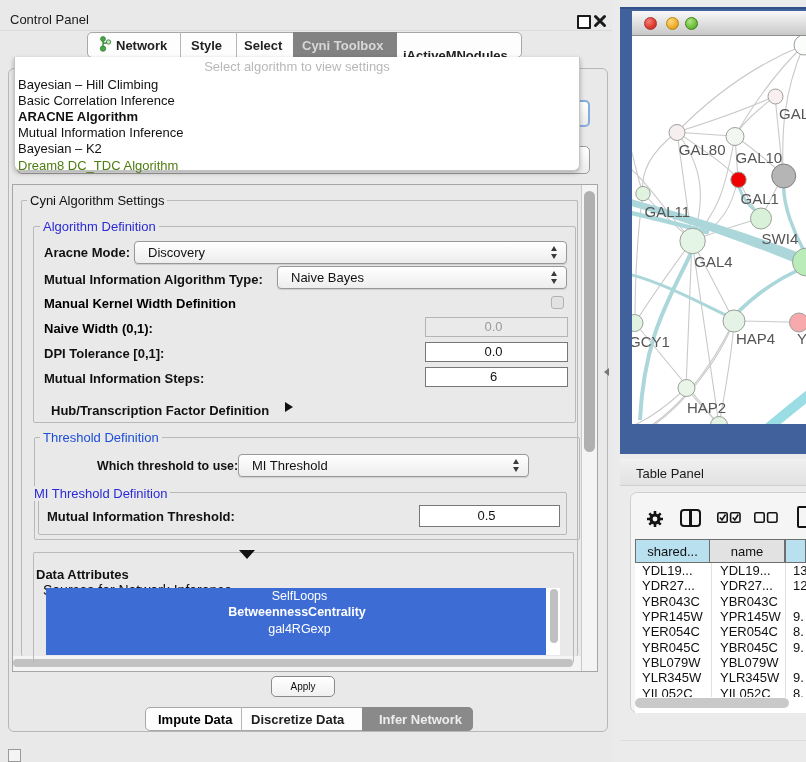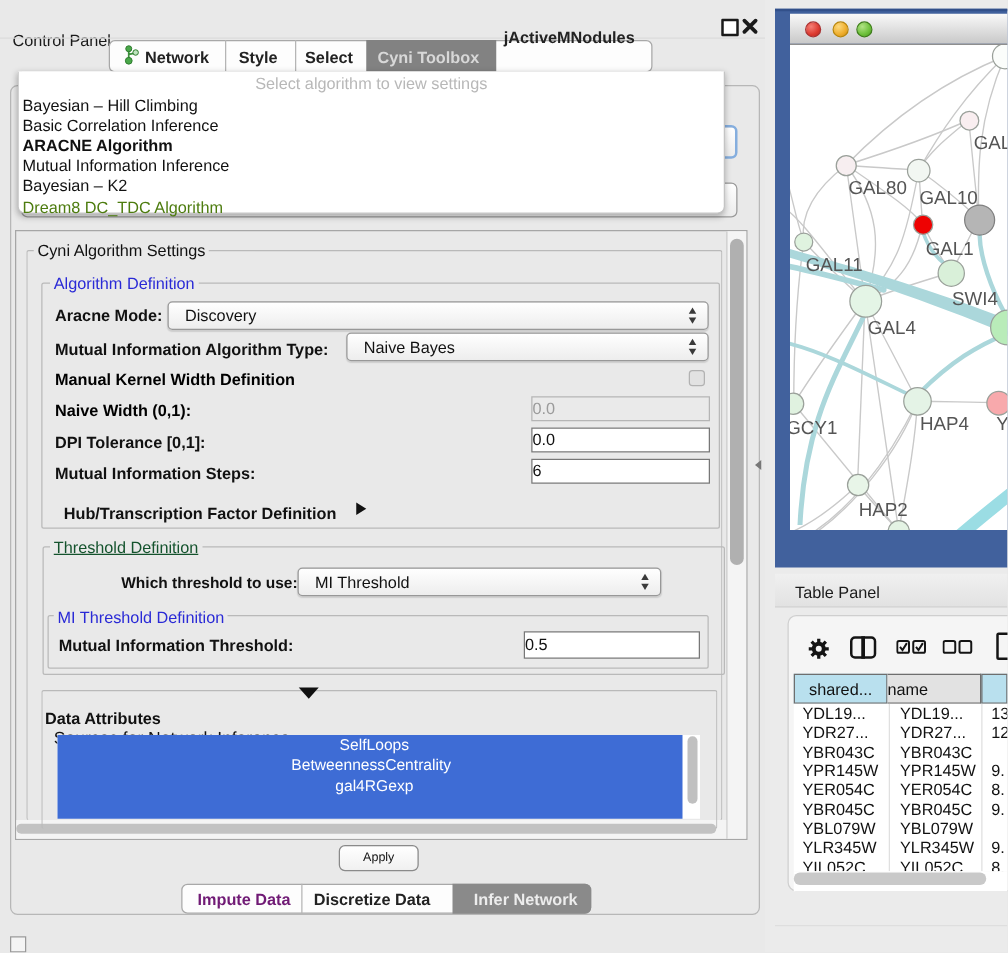--- a/index.html
+++ b/index.html
@@ -6,34 +6,34 @@
 body{width:806px;height:762px;background:#e9e9e9;font-family:"Liberation Sans",sans-serif;position:relative;overflow:hidden;}
 .abs{position:absolute;}
 .lbl{position:absolute;font-size:13px;color:#111;white-space:nowrap;}
 .b{font-weight:bold;}
 .dis{color:#000000;}
 .combo{position:absolute;border:1px solid #989898;border-radius:4px;background:linear-gradient(#ffffff,#ededed);box-shadow:0 1px 1px rgba(0,0,0,0.12);font-size:13px;color:#111;}
 .combo .ct{position:absolute;left:13px;top:3px;}
 .arr{position:absolute;right:9px;width:0;height:0;}
 .arr.u{border-left:3.8px solid transparent;border-right:3.8px solid transparent;border-bottom:5px solid #3a3a3a;top:4px;}
 .arr.d{border-left:3.8px solid transparent;border-right:3.8px solid transparent;border-top:5px solid #3a3a3a;top:12px;}
-.tf{position:absolute;background:#fff;border:1px solid #777;font-size:13px;color:#111;text-align:left;padding-right:6px;box-sizing:border-box;line-height:18px;}
+.tf{position:absolute;background:#fff;border:1px solid #777;font-size:13px;color:#111;text-align:center;padding-right:6px;box-sizing:border-box;line-height:18px;}
 .tf.dis2{background:#eaeaea;border-color:#b5b5b5;color:#9b9b9b;}
 .grp{position:absolute;border:1px solid #b9b9b9;border-radius:2px;}
 .gl{position:absolute;background:#e9e9e9;padding:0 3px;font-size:13px;white-space:nowrap;}
 .blue{color:#2a2ad6;}
-.green{color:#14532d;text-decoration:underline;}
+.green{color:#1d4ed8;}
 </style>
 </head>
 <body>
 
 <div class="abs" style="left:0;top:0;width:2px;height:10px;background:#555;"></div>
 
 <div class="abs" style="left:0;top:0;width:612px;height:762px;background:#e9e9e9;"></div>
-<div class="abs" style="left:10px;top:25px;font-size:13px;color:#1a1a1a;">Control Panel</div>
+<div class="abs" style="left:10px;top:12px;font-size:13px;color:#1a1a1a;">Control Panel</div>
 <div class="abs" style="left:0;top:30px;width:612px;height:1px;background:#dcdcdc;"></div>
 
 <div class="abs" style="left:577px;top:15px;width:10px;height:10px;border:2px solid #1a1a1a;border-radius:1px;background:#fff;"></div>
 <svg class="abs" style="left:593px;top:14px;" width="14" height="14" viewBox="0 0 14 14">
     <path d="M2.5 2.5 L11.5 11.5 M11.5 2.5 L2.5 11.5" stroke="#1a1a1a" stroke-width="3" stroke-linecap="round"></path>
   </svg>
 
 <div class="abs" style="left:8px;top:68px;width:600px;height:664px;border:1px solid #b7b7b7;border-radius:6px;background:#e9e9e9;box-sizing:border-box;"></div>
 
 <div class="abs" style="left:87px;top:32px;width:435px;height:26px;background:#fdfdfd;border:1px solid #a8a8a8;border-radius:5px;box-sizing:border-box;"></div>
@@ -43,21 +43,21 @@
 <svg class="abs" style="left:97px;top:35px;" width="16" height="18" viewBox="0 0 16 18">
 <path d="M6 5 L6 13 M6 8.5 L11 7.5" stroke="#3d8f3d" stroke-width="1.4" fill="none"></path>
 <circle cx="6" cy="4" r="2.4" fill="#49a749" stroke="#2e7c2e" stroke-width="0.8"></circle>
 <circle cx="11.5" cy="7" r="2.2" fill="#bfe3bf" stroke="#2e7c2e" stroke-width="0.8"></circle>
 <circle cx="6" cy="13.6" r="2.7" fill="#49a749" stroke="#2e7c2e" stroke-width="0.8"></circle>
 </svg>
 <div class="lbl b" style="left:116px;top:38px;color:#222;">Network</div>
 <div class="lbl b" style="left:191px;top:38px;color:#222;">Style</div>
 <div class="lbl b" style="left:244px;top:38px;color:#222;">Select</div>
 <div class="lbl b" style="left:302px;top:38px;color:#d8d8d8;">Cyni Toolbox</div>
-<div class="lbl b" style="left:403px;top:22px;color:#222;">jActiveMNodules</div>
+<div class="lbl b" style="left:403px;top:48px;color:#222;">jActiveMNodules</div>
 
 <div class="abs" style="left:17px;top:100px;width:573px;height:27px;border:2px solid #85aede;border-radius:5px;background:linear-gradient(#fff,#ececec);box-sizing:border-box;"></div>
 <div class="abs" style="left:17px;top:146px;width:573px;height:28px;border:1px solid #9b9b9b;border-radius:5px;background:linear-gradient(#fff,#ececec);box-sizing:border-box;"></div>
 
 <div class="abs" style="left:14px;top:57px;width:566px;height:114px;background:#ffffff;border:1px solid #c4c4c4;border-top:none;border-radius:0 0 6px 6px;box-shadow:0 2px 5px rgba(0,0,0,0.28);box-sizing:border-box;z-index:50;"></div>
 <div class="abs" style="left:14px;top:59px;width:566px;text-align:center;font-size:13px;color:#b8b8b8;z-index:51;">Select algorithm to view settings</div>
 <div class="abs" style="left:18px;top:76.5px;font-size:13px;color:#111;z-index:51;">Bayesian – Hill Climbing</div>
 <div class="abs" style="left:18px;top:92.7px;font-size:13px;color:#111;z-index:51;">Basic Correlation Inference</div>
 <div class="abs" style="left:18px;top:108.9px;font-size:13px;color:#111;font-weight:bold;z-index:51;">ARACNE Algorithm</div>
 <div class="abs" style="left:18px;top:125.1px;font-size:13px;color:#111;z-index:51;">Mutual Information Inference</div>
@@ -111,43 +111,43 @@
 <div class="gl green" style="left:40px;top:430px;">Threshold Definition</div>
 
 <div class="lbl b" style="left:97px;top:459px;font-size:12.4px;">Which threshold to use:</div>
 <div class="combo" style="left:238px;top:454px;width:289px;height:21px;">
     <span class="ct">MI Threshold</span>
     <span class="arr u"></span>
     <span class="arr d"></span>
   </div>
 
 <div class="grp" style="left:38px;top:492px;width:527px;height:41px;"></div>
-<div class="gl blue" style="left:43px;top:486px;">MI Threshold Definition</div>
+<div class="gl blue" style="left:31px;top:486px;">MI Threshold Definition</div>
 <div class="lbl b" style="left:47px;top:509px;">Mutual Information Threshold:</div>
 <div class="tf" style="left:419px;top:505px;width:141px;height:22px;line-height:20px;">0.5</div>
 
 <div class="grp" style="left:33px;top:552px;width:539px;height:110px;border-bottom:none;"></div>
 <div class="gl" style="left:40px;top:546px;color:#111;font-size:14px;margin-top:36px;">Sources for Network Inference</div>
 <div class="abs" style="left:239px;top:550px;width:0;height:0;border-left:8.5px solid transparent;border-right:8.5px solid transparent;border-top:9px solid #111;"></div>
 <div class="lbl b" style="left:36px;top:567px;">Data Attributes</div>
 
 <div class="abs" style="left:46px;top:588px;width:514px;height:67px;background:#fff;"></div>
 <div class="abs" style="left:46px;top:588px;width:500px;height:67px;background:#3e6cd5;color:#fff;font-size:12.5px;overflow:hidden;text-align:center;">
 <div style="height:16.3px;line-height:16.3px;padding-left:7px;">SelfLoops</div>
-<div style="height:16.3px;line-height:16.3px;padding-left:2px;">BetweennessCentrality</div>
+<div style="height:16.3px;line-height:16.3px;padding-left:2px;font-weight:bold;">BetweennessCentrality</div>
 <div style="height:16.3px;line-height:16.3px;padding-left:7px;">gal4RGexp</div>
 </div>
 <div class="abs" style="left:550px;top:589px;width:8px;height:54px;background:#c0c0c0;border-radius:4px;"></div>
 
 <div class="abs" style="left:271px;top:676px;width:64px;height:21px;background:linear-gradient(#ffffff,#f0f0f0);border:1px solid #8a8a8a;border-radius:5px;box-sizing:border-box;text-align:center;font-size:10px;line-height:19px;color:#111;">Apply</div>
 
 <div class="abs" style="left:145px;top:707px;width:328px;height:24px;background:#fdfdfd;border:1px solid #a8a8a8;border-radius:5px;box-sizing:border-box;"></div>
 <div class="abs" style="left:362px;top:707px;width:111px;height:24px;background:#8a8a8a;border-radius:0 5px 5px 0;"></div>
 <div class="abs" style="left:241px;top:707px;width:1px;height:24px;background:#b5b5b5;"></div>
-<div class="lbl b" style="left:158px;top:712px;color:#701a75;">Impute Data</div>
+<div class="lbl b" style="left:158px;top:712px;color:#000000;">Impute Data</div>
 <div class="lbl b" style="left:251px;top:712px;color:#222;">Discretize Data</div>
 <div class="lbl b" style="left:379px;top:712px;color:#ededed;">Infer Network</div>
 
 <div class="abs" style="left:604px;top:368px;width:0;height:0;border-top:4px solid transparent;border-bottom:4px solid transparent;border-right:5px solid #777;"></div>
 
 <div class="abs" style="left:8px;top:749px;width:13px;height:13px;border:1.5px solid #999;background:#f4f4f4;box-sizing:border-box;"></div>
 
 <div class="abs" style="left:612px;top:0;width:194px;height:762px;background:#ebebeb;"></div>
 
 <div class="abs" style="left:620px;top:7px;width:186px;height:447px;background:#41619d;"></div>
@@ -256,21 +256,21 @@
 <path d="M15.8 5.5 L17.8 8 L21.3 2.5" stroke="#141414" stroke-width="1.6" fill="none"></path>
 </svg>
 <svg class="abs" style="left:754px;top:512px;" width="25" height="12" viewBox="0 0 25 12">
 <rect x="0.8" y="0.8" width="9.4" height="9.4" rx="1.5" fill="none" stroke="#141414" stroke-width="1.6"></rect>
 <rect x="13.6" y="0.8" width="9.4" height="9.4" rx="1.5" fill="none" stroke="#141414" stroke-width="1.6"></rect>
 </svg>
 <div class="abs" style="left:797px;top:506px;width:14px;height:22px;border:2.2px solid #141414;border-radius:2px;box-sizing:border-box;background:#f5f5f5;"></div>
 
 <div class="abs" style="left:635px;top:539px;width:171px;height:24px;">
   <div class="abs" style="left:0;top:0;width:75px;height:24px;background:#b9e0ee;border:1px solid #6e6e6e;box-sizing:border-box;text-align:center;font-size:13px;line-height:23px;color:#111;">shared...</div>
-  <div class="abs" style="left:75px;top:0;width:75px;height:24px;background:#e2e2e2;border:1px solid #6e6e6e;border-left:none;box-sizing:border-box;text-align:left;font-size:13px;line-height:23px;color:#111;">name</div>
+  <div class="abs" style="left:75px;top:0;width:75px;height:24px;background:#e2e2e2;border:1px solid #6e6e6e;border-left:none;box-sizing:border-box;text-align:center;font-size:13px;line-height:23px;color:#111;">name</div>
   <div class="abs" style="left:150px;top:0;width:21px;height:24px;background:#b9e0ee;border:1px solid #6e6e6e;border-left-width:1px;box-sizing:border-box;"></div>
 </div>
 <div class="abs" style="left:635px;top:563px;width:171px;height:134px;background:#fff;overflow:hidden;font-size:13px;color:#111;">
   <div class="abs" style="left:75.5px;top:0;width:1px;height:140px;background:#e0e0e0;"></div>
   <div class="abs" style="left:150px;top:0;width:1px;height:140px;background:#e0e0e0;"></div>
   <div style="position:absolute;left:7px;top:0;line-height:15.35px;">YDL19...<br>YDR27...<br>YBR043C<br>YPR145W<br>YER054C<br>YBR045C<br>YBL079W<br>YLR345W<br>YIL052C</div>
   <div style="position:absolute;left:85px;top:0;line-height:15.35px;">YDL19...<br>YDR27...<br>YBR043C<br>YPR145W<br>YER054C<br>YBR045C<br>YBL079W<br>YLR345W<br>YIL052C</div>
   <div style="position:absolute;left:158px;top:0;line-height:15.35px;">13<br>12<br>&nbsp;<br>9.<br>8.<br>9.<br>&nbsp;<br>9.<br>8.</div>
 </div>
 <div class="abs" style="left:635px;top:697px;width:171px;height:16px;background:#fff;"></div>

